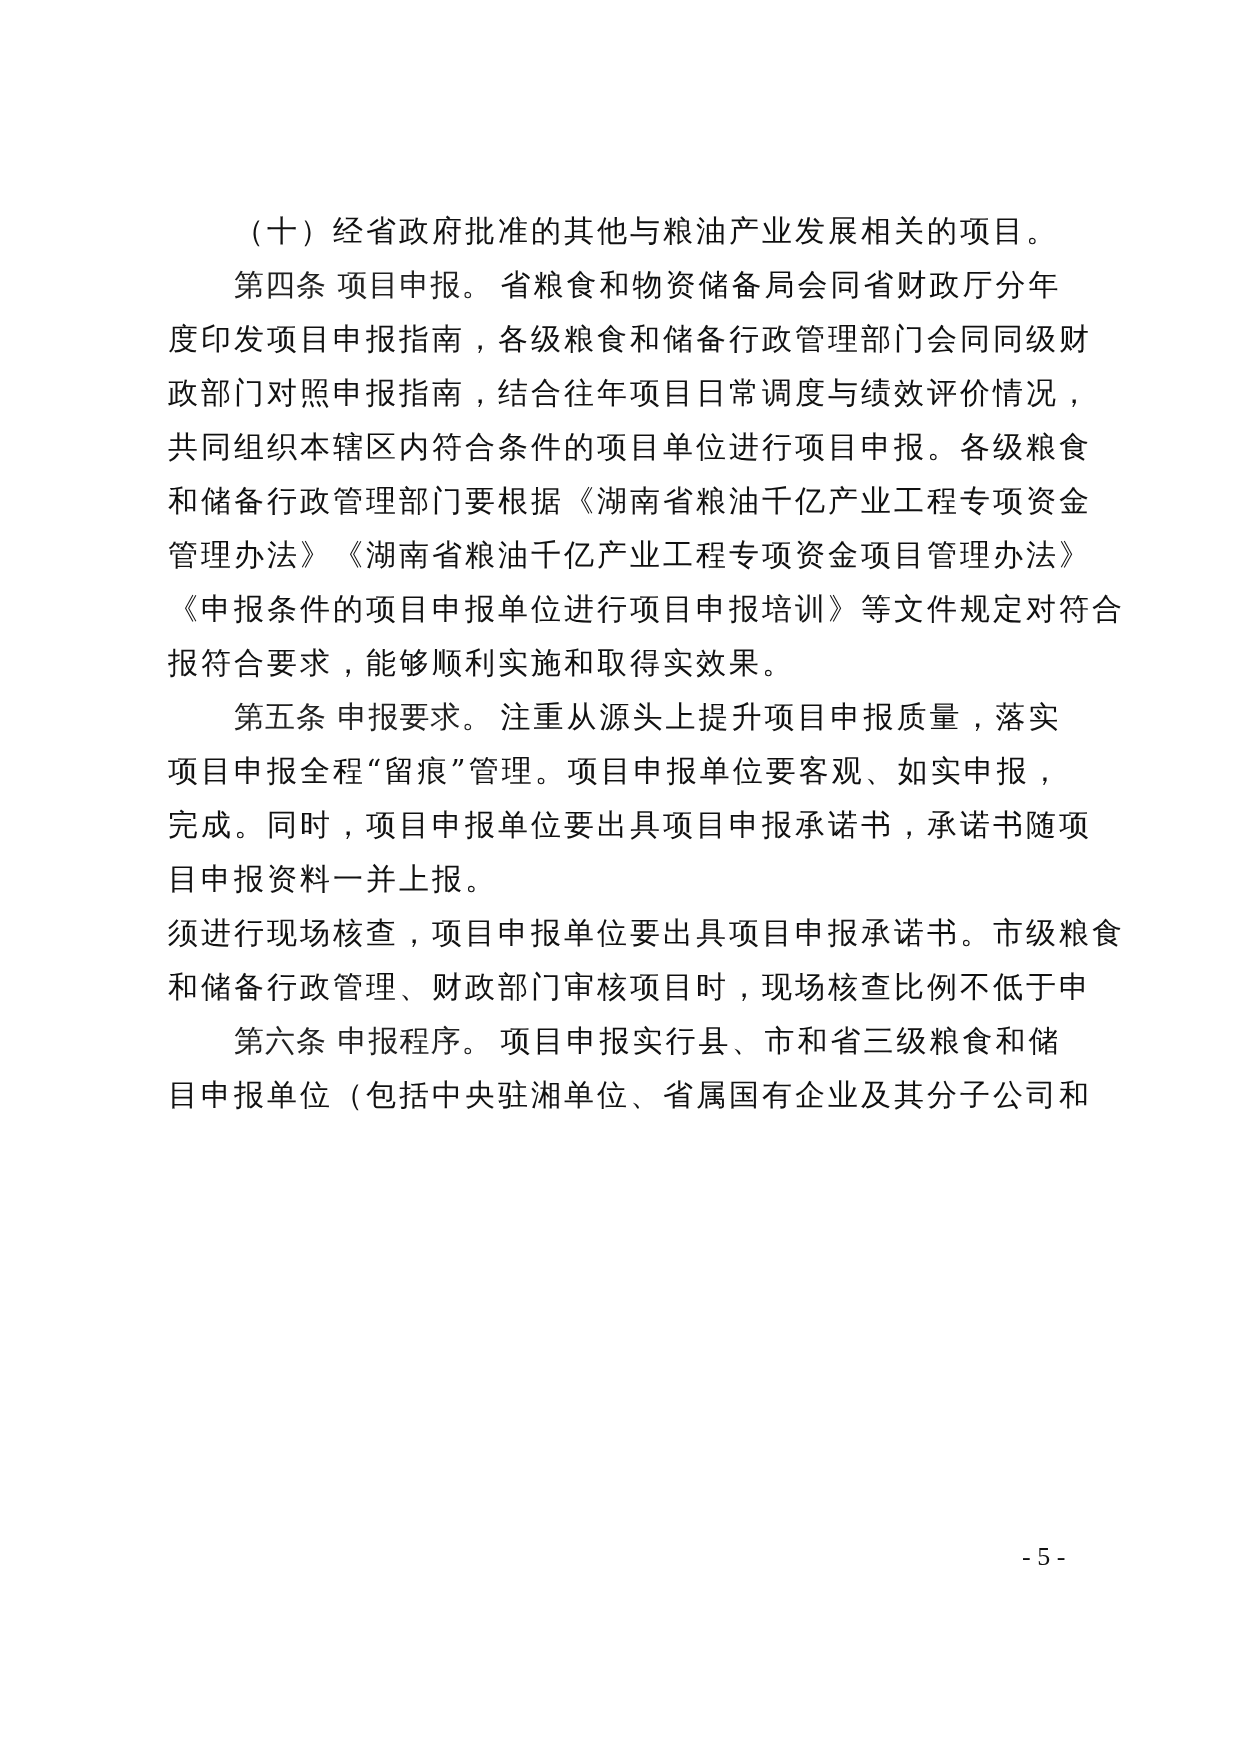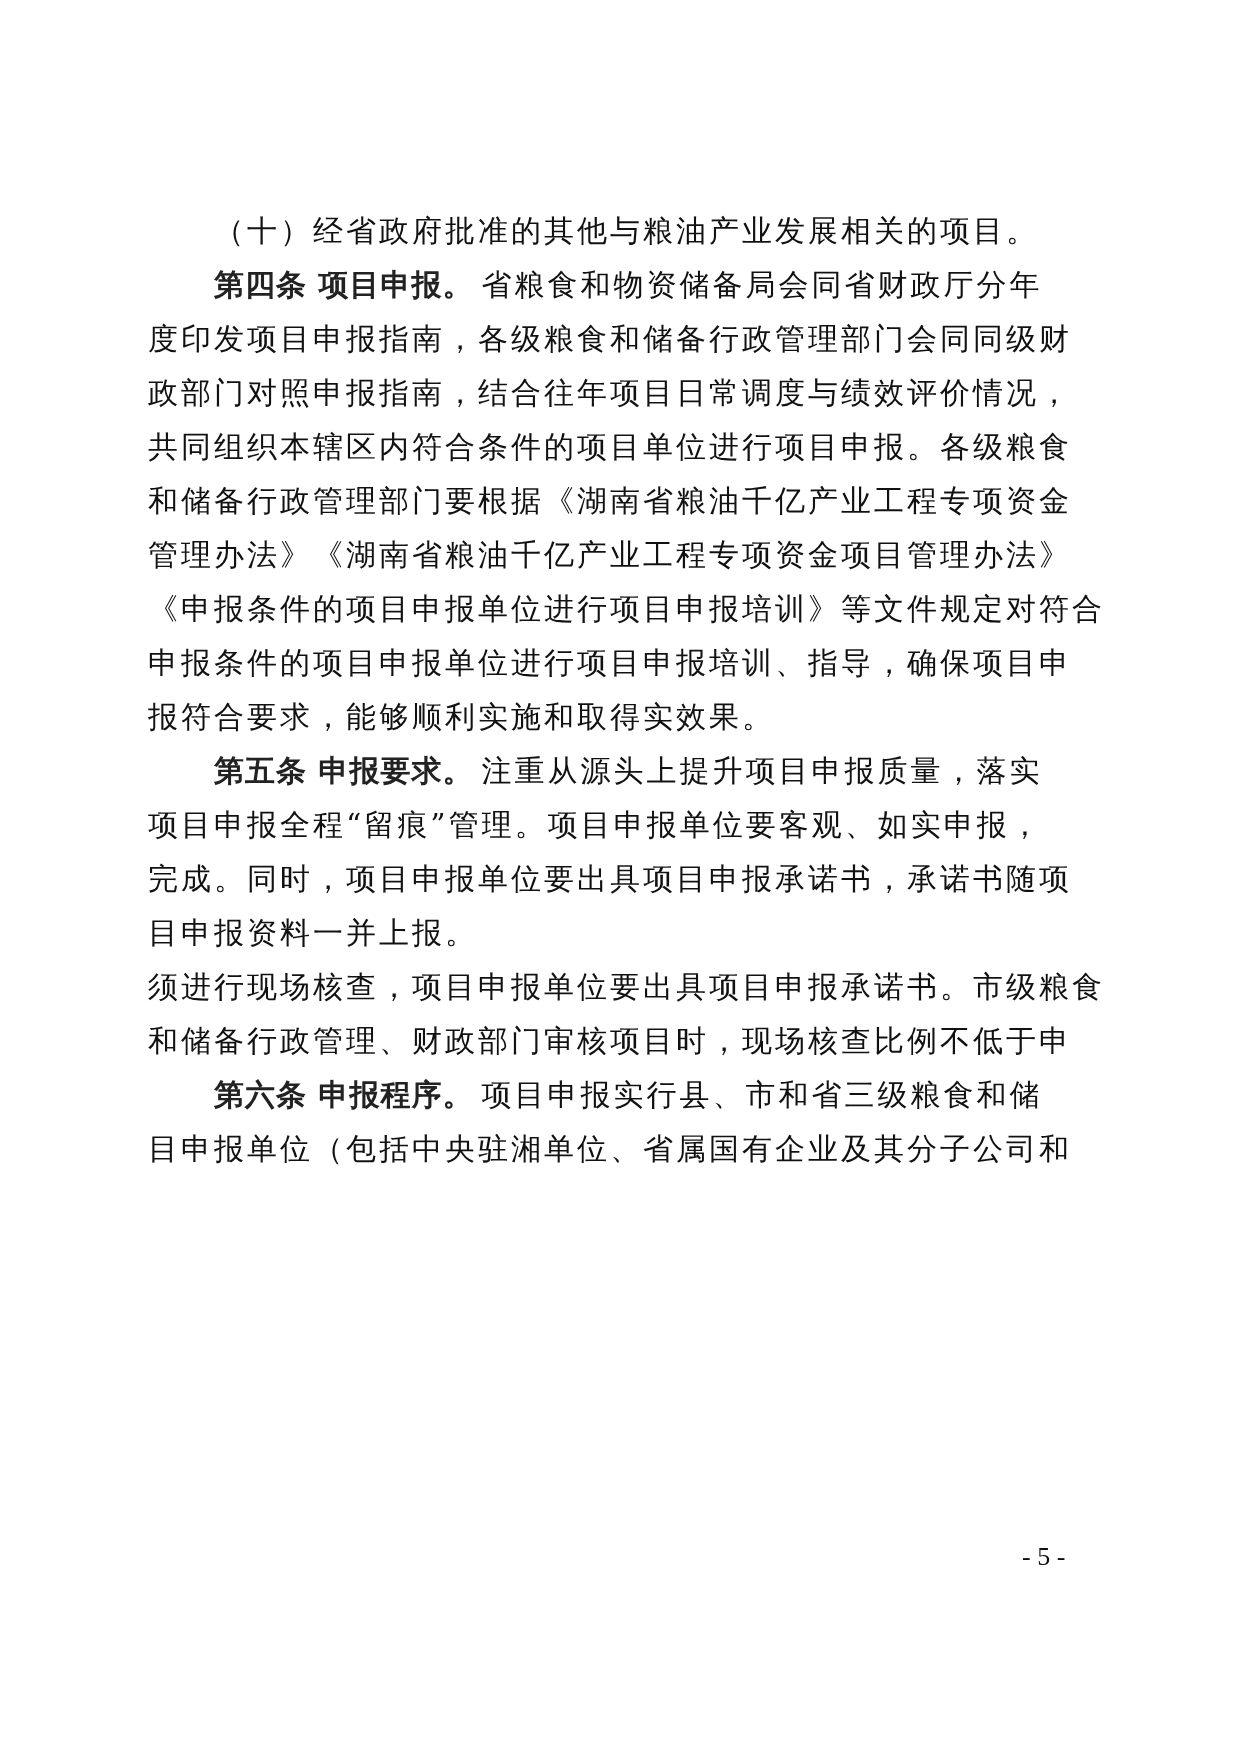--- a/index.html
+++ b/index.html
@@ -21,27 +21,28 @@
     top: 204px;
     width: 926px;
   }
   .line {
     height: 54px;
     line-height: 54px;
     font-size: 30px;
     letter-spacing: 3px;
     white-space: nowrap;
     overflow: visible;
+    margin-left: 20px;
   }
   .line.indent {
     padding-left: 66px;
   }
   .heading {
     font-family: "DejaVu Sans", "Liberation Sans", sans-serif;
-    font-weight: bold;
+    font-weight: normal;
     color: #222222;
     letter-spacing: 1px;
     margin-right: 8px;
   }
   .page-number {
     position: absolute;
     left: 1022px;
     top: 1542px;
     font-family: "Liberation Serif", "DejaVu Serif", serif;
     font-size: 26px;
@@ -60,21 +61,20 @@
 
   <div class="line indent">
     <span class="heading">第四条 项目申报。</span><span>省粮食和物资储备局会同省财政厅分年</span>
   </div>
   <div class="line"><span>度印发项目申报指南，各级粮食和储备行政管理部门会同同级财</span></div>
   <div class="line"><span>政部门对照申报指南，结合往年项目日常调度与绩效评价情况，</span></div>
   <div class="line"><span>共同组织本辖区内符合条件的项目单位进行项目申报。各级粮食</span></div>
   <div class="line"><span>和储备行政管理部门要根据《湖南省粮油千亿产业工程专项资金</span></div>
   <div class="line"><span>管理办法》《湖南省粮油千亿产业工程专项资金项目管理办法》</span></div>
   <div class="line"><span>《申报条件的项目申报单位进行项目申报培训》等文件规定对符合</span></div>
-  <div class="line"><span>申报条件的项目申报单位进行项目申报培训、指导，确保项目申</span></div>
   <div class="line"><span>报符合要求，能够顺利实施和取得实效果。</span></div>
 
   <div class="line indent">
     <span class="heading">第五条 申报要求。</span><span>注重从源头上提升项目申报质量，落实</span>
   </div>
   <div class="line"><span>项目申报全程“留痕”管理。项目申报单位要客观、如实申报，</span></div>
   <div class="line"><span>完成。同时，项目申报单位要出具项目申报承诺书，承诺书随项</span></div>
   <div class="line"><span>目申报资料一并上报。</span></div>
 
   <div class="line"><span>须进行现场核查，项目申报单位要出具项目申报承诺书。市级粮食</span></div>

